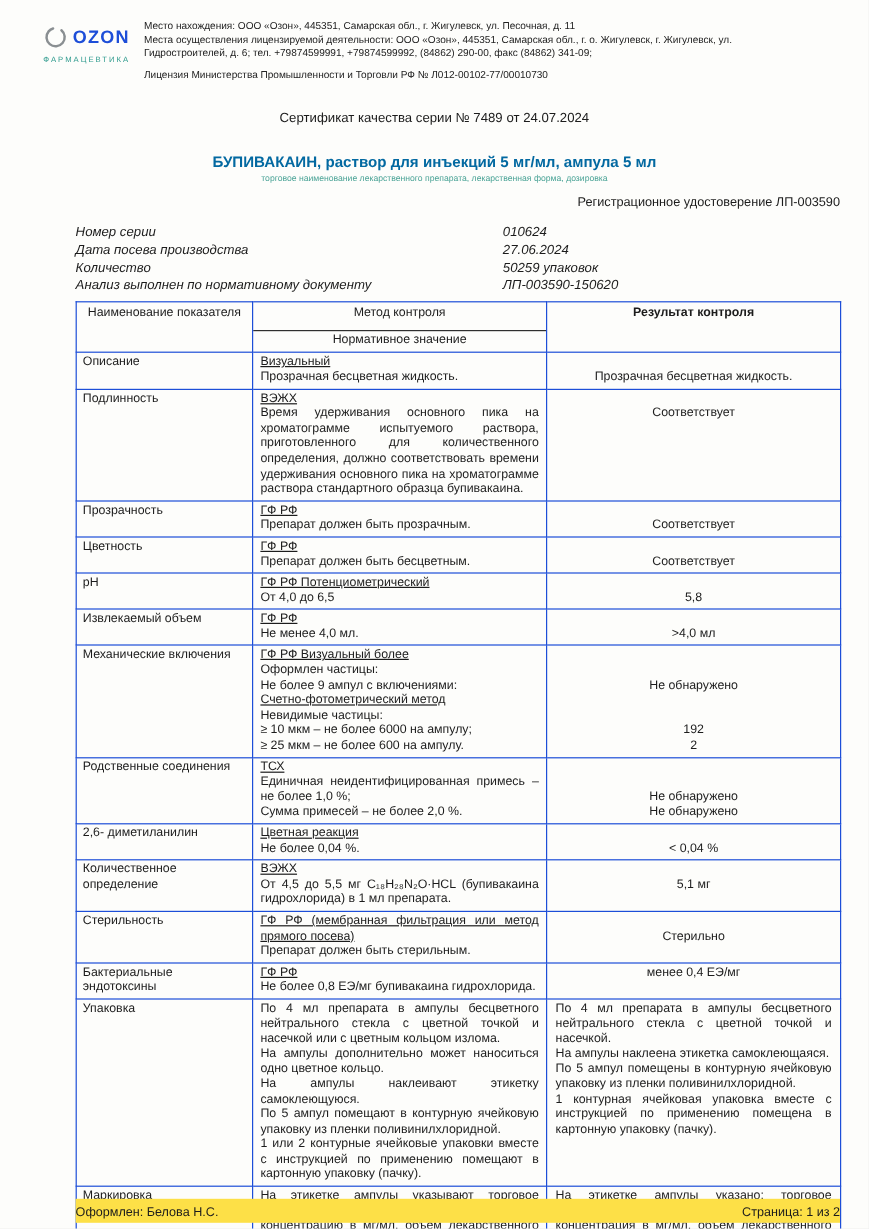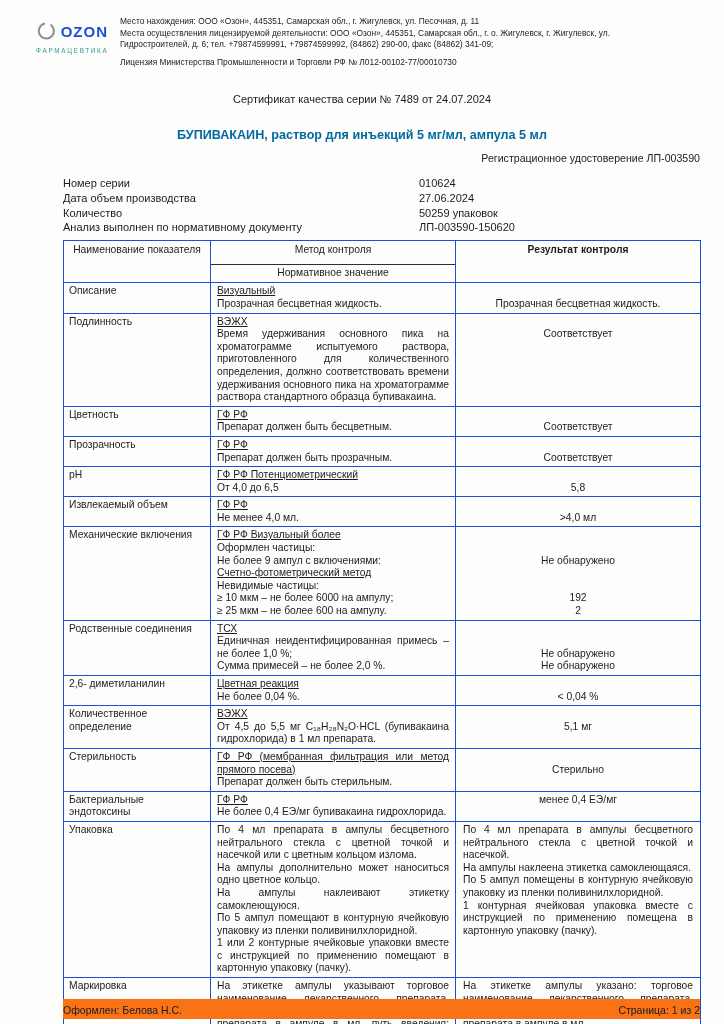--- a/index.html
+++ b/index.html
@@ -17,21 +17,21 @@
   .brand { font-size:15px; font-weight:bold; color:#1d4ed8; letter-spacing:1px; }
   .logo-sub { font-size:6.4px; color:#2f9b8e; letter-spacing:1.7px; margin-top:2px; white-space:nowrap; }
   .addr { font-size:8.4px; line-height:11.5px; color:#222; padding-top:2px; }
   .addr .lic { margin-top:6px; }
   
   .cert-line { text-align:center; font-size:11px; margin-top:25px; }
   .drug-title { text-align:center; font-size:12.6px; font-weight:bold; color:#0369a1; margin-top:23px; }
   .drug-note { text-align:center; font-size:7.2px; color:#4aa396; margin-top:2px; }
   .reg { text-align:right; font-size:10.6px; margin:10px 24px 0 16px; }
   
-  .fields { margin:12px 24px 0 63px; font-size:11px; line-height:14.8px; }
+  .fields { margin:12px 24px 0 63px; font-size:11px; line-height:14.8px;font-style:italic; }
   .frow { white-space:nowrap; }
   .flabel { display:inline-block; width:356px; }
   
   table.results { border-collapse:collapse; width:637px; margin:5px 24px 0 63px; font-size:10.3px; line-height:12.6px; table-layout:fixed; }
   .results th, .results td { border:1px solid #1d4ed8; vertical-align:top; }
   .results th { font-weight:normal; text-align:center; padding:3px 4px; }
   th.c-name-h  { width:147px; }
   th.c-method-h{ width:245px; padding:0; }
   th.c-result-h{ width:245px;font-weight:bold; }
   .mh-top { border-bottom:1px solid #2f2f2f; padding:3px 4px 7px; }
@@ -41,21 +41,21 @@
   td.c-result { padding:2px 7px; text-align:center; }
   .ln { min-height:12.6px; }
   .ln.u { text-decoration:underline; }
   .ln.just { text-align:justify; }
   td.c-result .ln.just { text-align:justify; }
   .results tr:last-child td { border-bottom:none; }
   
   .foot {
     position:absolute; left:63px; right:24px; bottom:5px;
     display:flex; justify-content:space-between; font-size:10.5px;
-    background:#f97316; padding:5px 0 3px;
+    background:#fde047; padding:5px 0 3px;
   }
 </style>
 </head>
 <body>
 
 <div class="page">
 
   <header class="top">
     <div class="logo">
       <div class="logo-row">
@@ -70,29 +70,30 @@
       <div>Место нахождения: ООО «Озон», 445351, Самарская обл., г. Жигулевск, ул. Песочная, д. 11</div>
       <div>Места осуществления лицензируемой деятельности: ООО «Озон», 445351, Самарская обл., г. о. Жигулевск, г. Жигулевск, ул.</div>
       <div>Гидростроителей, д. 6; тел. +79874599991, +79874599992, (84862) 290-00,  факс (84862) 341-09;</div>
       <div class="lic">Лицензия  Министерства Промышленности и Торговли РФ  № Л012-00102-77/00010730</div>
     </div>
   </header>
 
   <div class="cert-line">Сертификат качества серии № 7489 от 24.07.2024</div>
 
   <div class="drug-title">БУПИВАКАИН, раствор для инъекций 5 мг/мл, ампула 5 мл</div>
+  <div class="drug-note">торговое наименование лекарственного препарата, лекарственная форма, дозировка</div>
 
   <div class="reg">Регистрационное удостоверение ЛП-003590</div>
 
   <div class="fields">
     <div class="frow">
       <span class="flabel">Номер серии</span><span class="fvalue">010624</span>
     </div>
     <div class="frow">
-      <span class="flabel">Дата объем производства</span><span class="fvalue">27.06.2024</span>
+      <span class="flabel">Дата посева производства</span><span class="fvalue">27.06.2024</span>
     </div>
     <div class="frow">
       <span class="flabel">Количество</span><span class="fvalue">50259  упаковок</span>
     </div>
     <div class="frow">
       <span class="flabel">Анализ выполнен по нормативному документу</span><span class="fvalue">ЛП-003590-150620</span>
     </div>
   </div>
 
   <table class="results">
@@ -123,35 +124,35 @@
           <td class="c-method">
             <div class="ln u">ВЭЖХ</div>
             <div class="ln just">Время удерживания основного пика на хроматограмме испытуемого раствора, приготовленного для количественного определения, должно соответствовать времени удерживания основного пика на хроматограмме раствора стандартного образца бупивакаина.</div>
           </td>
           <td class="c-result">
             <div class="ln">&nbsp;</div>
             <div class="ln">Соответствует</div>
           </td>
         </tr>
         <tr>
+          <td class="c-name">Прозрачность</td>
+          <td class="c-method">
+            <div class="ln u">ГФ РФ</div>
+            <div class="ln">Препарат должен быть прозрачным.</div>
+          </td>
+          <td class="c-result">
+            <div class="ln">&nbsp;</div>
+            <div class="ln">Соответствует</div>
+          </td>
+        </tr>
+        <tr>
           <td class="c-name">Цветность</td>
           <td class="c-method">
             <div class="ln u">ГФ РФ</div>
             <div class="ln">Препарат должен быть бесцветным.</div>
-          </td>
-          <td class="c-result">
-            <div class="ln">&nbsp;</div>
-            <div class="ln">Соответствует</div>
-          </td>
-        </tr>
-        <tr>
-          <td class="c-name">Прозрачность</td>
-          <td class="c-method">
-            <div class="ln u">ГФ РФ</div>
-            <div class="ln">Препарат должен быть прозрачным.</div>
           </td>
           <td class="c-result">
             <div class="ln">&nbsp;</div>
             <div class="ln">Соответствует</div>
           </td>
         </tr>
         <tr>
           <td class="c-name">рН</td>
           <td class="c-method">
             <div class="ln u">ГФ РФ Потенциометрический</div>
@@ -238,21 +239,21 @@
           </td>
           <td class="c-result">
             <div class="ln">&nbsp;</div>
             <div class="ln">Стерильно</div>
           </td>
         </tr>
         <tr>
           <td class="c-name">Бактериальные эндотоксины</td>
           <td class="c-method">
             <div class="ln u">ГФ РФ</div>
-            <div class="ln">Не более 0,4 ЕЭ/мг бупивакаина гидрохлорида.</div>
+            <div class="ln">Не более 0,8 ЕЭ/мг бупивакаина гидрохлорида.</div>
           </td>
           <td class="c-result">
             <div class="ln">менее 0,4 ЕЭ/мг</div>
           </td>
         </tr>
         <tr>
           <td class="c-name">Упаковка</td>
           <td class="c-method">
             <div class="ln just">По 4 мл препарата в ампулы бесцветного нейтрального стекла с цветной точкой и насечкой или с цветным кольцом излома.</div>
             <div class="ln just">На ампулы дополнительно может наноситься одно цветное кольцо.</div>

